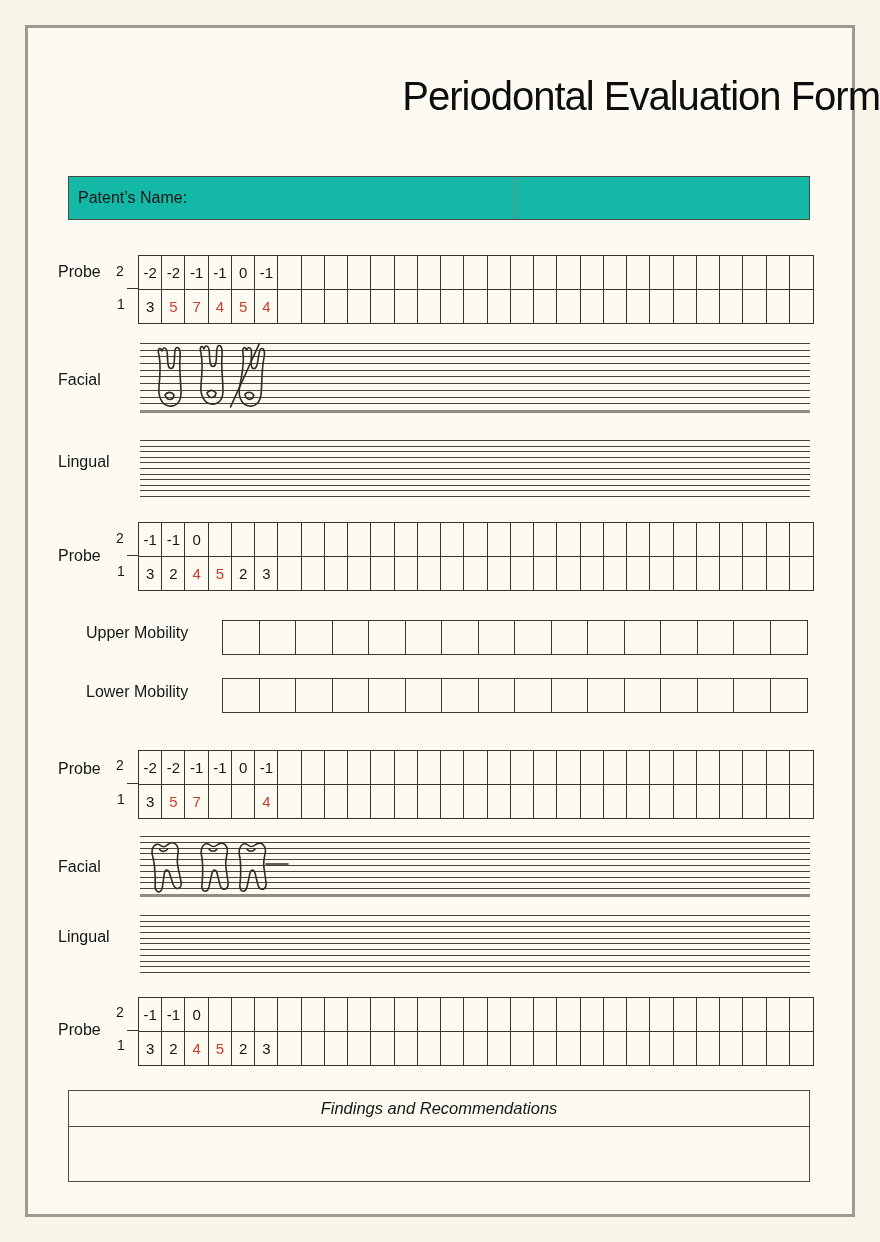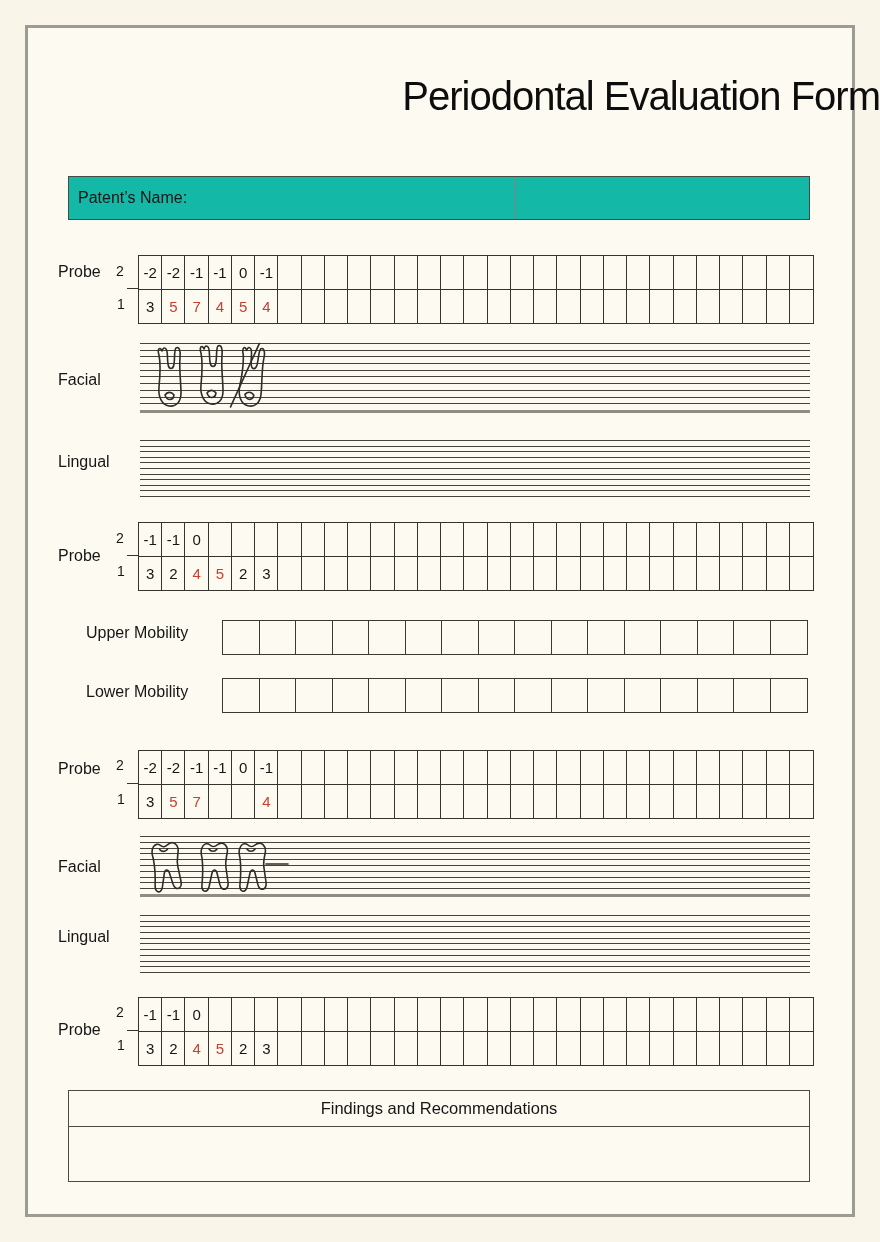--- a/index.html
+++ b/index.html
@@ -31,21 +31,21 @@
   .lines{left:140px;width:670px;display:flex;flex-direction:column;justify-content:space-between;}
   .line{width:100%;height:0;border-top:1.6px solid #45433B;}
   .line.heavy{border-top:3px solid #8F8D82;}
   
   .mob-label{font-size:16px;left:65px;margin-left:21px;}
   .mob-grid{left:222px;width:586px;height:35px;border:1.8px solid #3A3A34;box-sizing:border-box;
             display:grid;grid-template-columns:repeat(16,1fr);background:#FCFAF1;}
   .mcell{border-right:1.5px solid #3A3A34;}
   .mcell:last-child{border-right:none;}
   
-  .findings{left:68px;top:1090px;width:742px;border:1.6px solid #4A4A45;box-sizing:border-box;background:#FCFAF1;}
+  .findings{left:68px;top:1090px;width:742px;border:1.6px solid #4A4A45;box-sizing:border-box;background:#FCFAF1;font-style:italic;}
   .f-header{height:35px;border-bottom:1.4px solid #4A4A45;display:flex;align-items:center;
             justify-content:center;font-size:16.5px;}
   .f-body{height:54px;}
   .sketch{stroke:#2E2C28;stroke-width:1.6;fill:none;stroke-linecap:round;stroke-linejoin:round;}
 </style>
 </head>
 <body>
 
 <div class="page">
   <div class="frame abs"></div>

